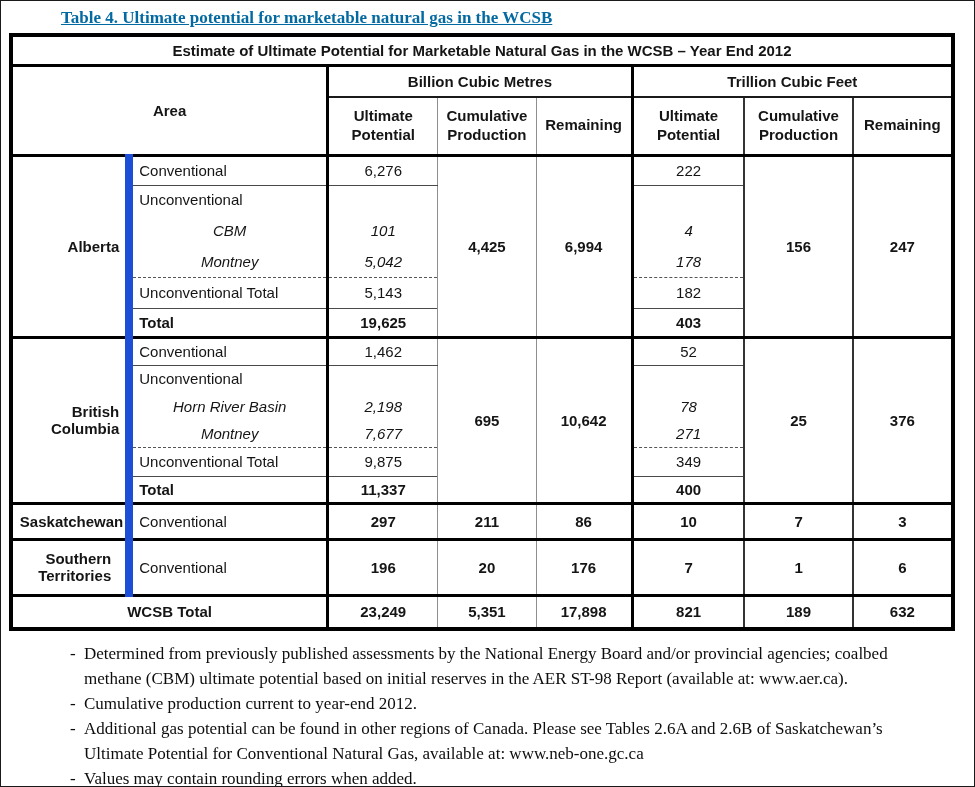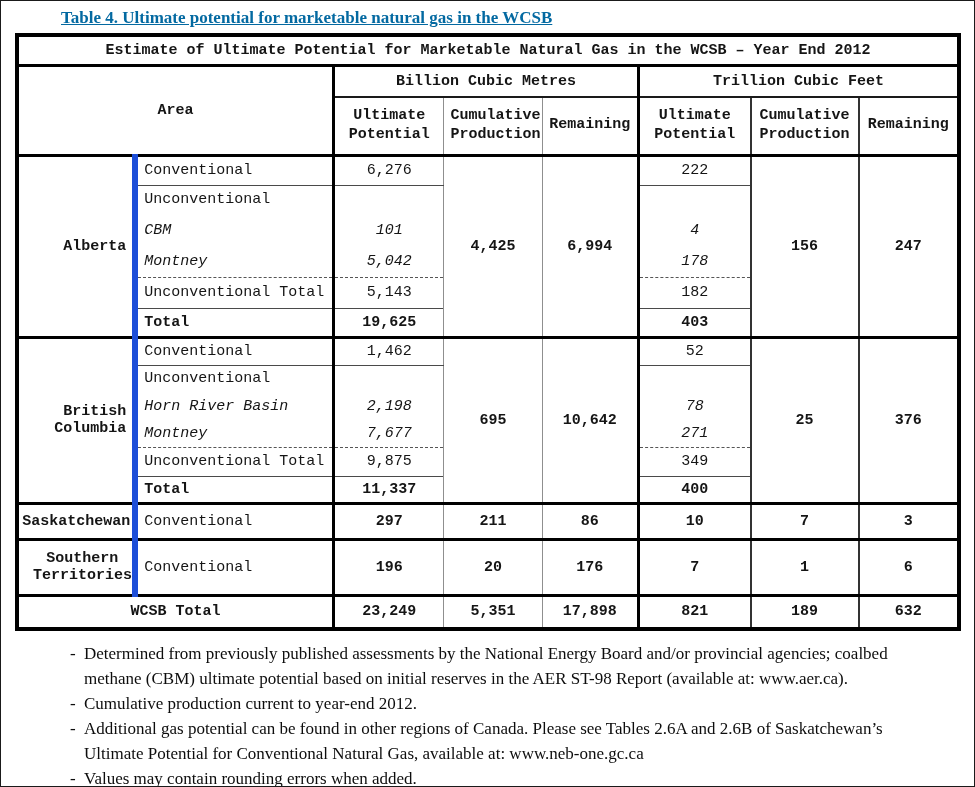--- a/index.html
+++ b/index.html
@@ -16,26 +16,25 @@
   .caption {
     margin:7px 0 5px 60px;
     font-family:"Liberation Serif", serif;
     font-weight:bold;
     font-size:17px;
     text-decoration:underline;
     display:inline-block;
     color:#0369a1;
   }
   table.gas {
-    margin-left:14px;
+    margin-left:8px;
     border-collapse:collapse;
     table-layout:fixed;
     width:946px;
     border:4px solid #000;
-    font-family:Liberation Mono, monospace;
   }
   table.gas td {
     font-size:15px;
     padding:0 6px;
     vertical-align:middle;
     color:#151515;
     overflow:hidden;
   }
   
   col.c-area{width:118px;} col.c-cat{width:198px;}
@@ -47,34 +46,34 @@
     text-align:center; font-weight:bold; font-size:18px;
     border-bottom:3px solid #000; color:#000;
   }
   
   td.hdr { font-weight:bold; text-align:center; color:#111; }
   td.hdr-area { border-bottom:3px solid #000; }
   td.grp { border-bottom:2px solid #1a1a1a; }
   td.sub { border-bottom:3px solid #000; line-height:1.25; }
 
   
-  .vl-med  { border-left:6px solid #1d4ed8; }
+  .vl-med  { border-left:8px solid #1d4ed8; }
   .vl-thick{ border-left:3px solid #000; }
   .vl-gray { border-left:1px solid #8f8f8f; }
   .vl-dark { border-left:2px solid #333; }
 
   
   .hb-thin { border-bottom:1px solid #4a4a4a; }
   .hb-dash { border-bottom:1px dashed #555; }
   .hb-thick{ border-bottom:3px solid #000; }
 
   
   .area-cell { text-align:right; font-weight:bold; }
   .cat { text-align:left; }
-  .cat-sub { text-align:left; font-style:italic; padding-right:4px; }
+  .cat-sub { text-align:center; font-style:italic; padding-right:4px; }
   .num { text-align:center; }
   .ital { font-style:italic; }
   .bold { font-weight:bold; }
   .span-num { text-align:center; font-weight:bold; }
 
   
   .notes {
     margin:10px 0 0 55px;
     width:890px;
     font-family:"Liberation Serif", serif;

